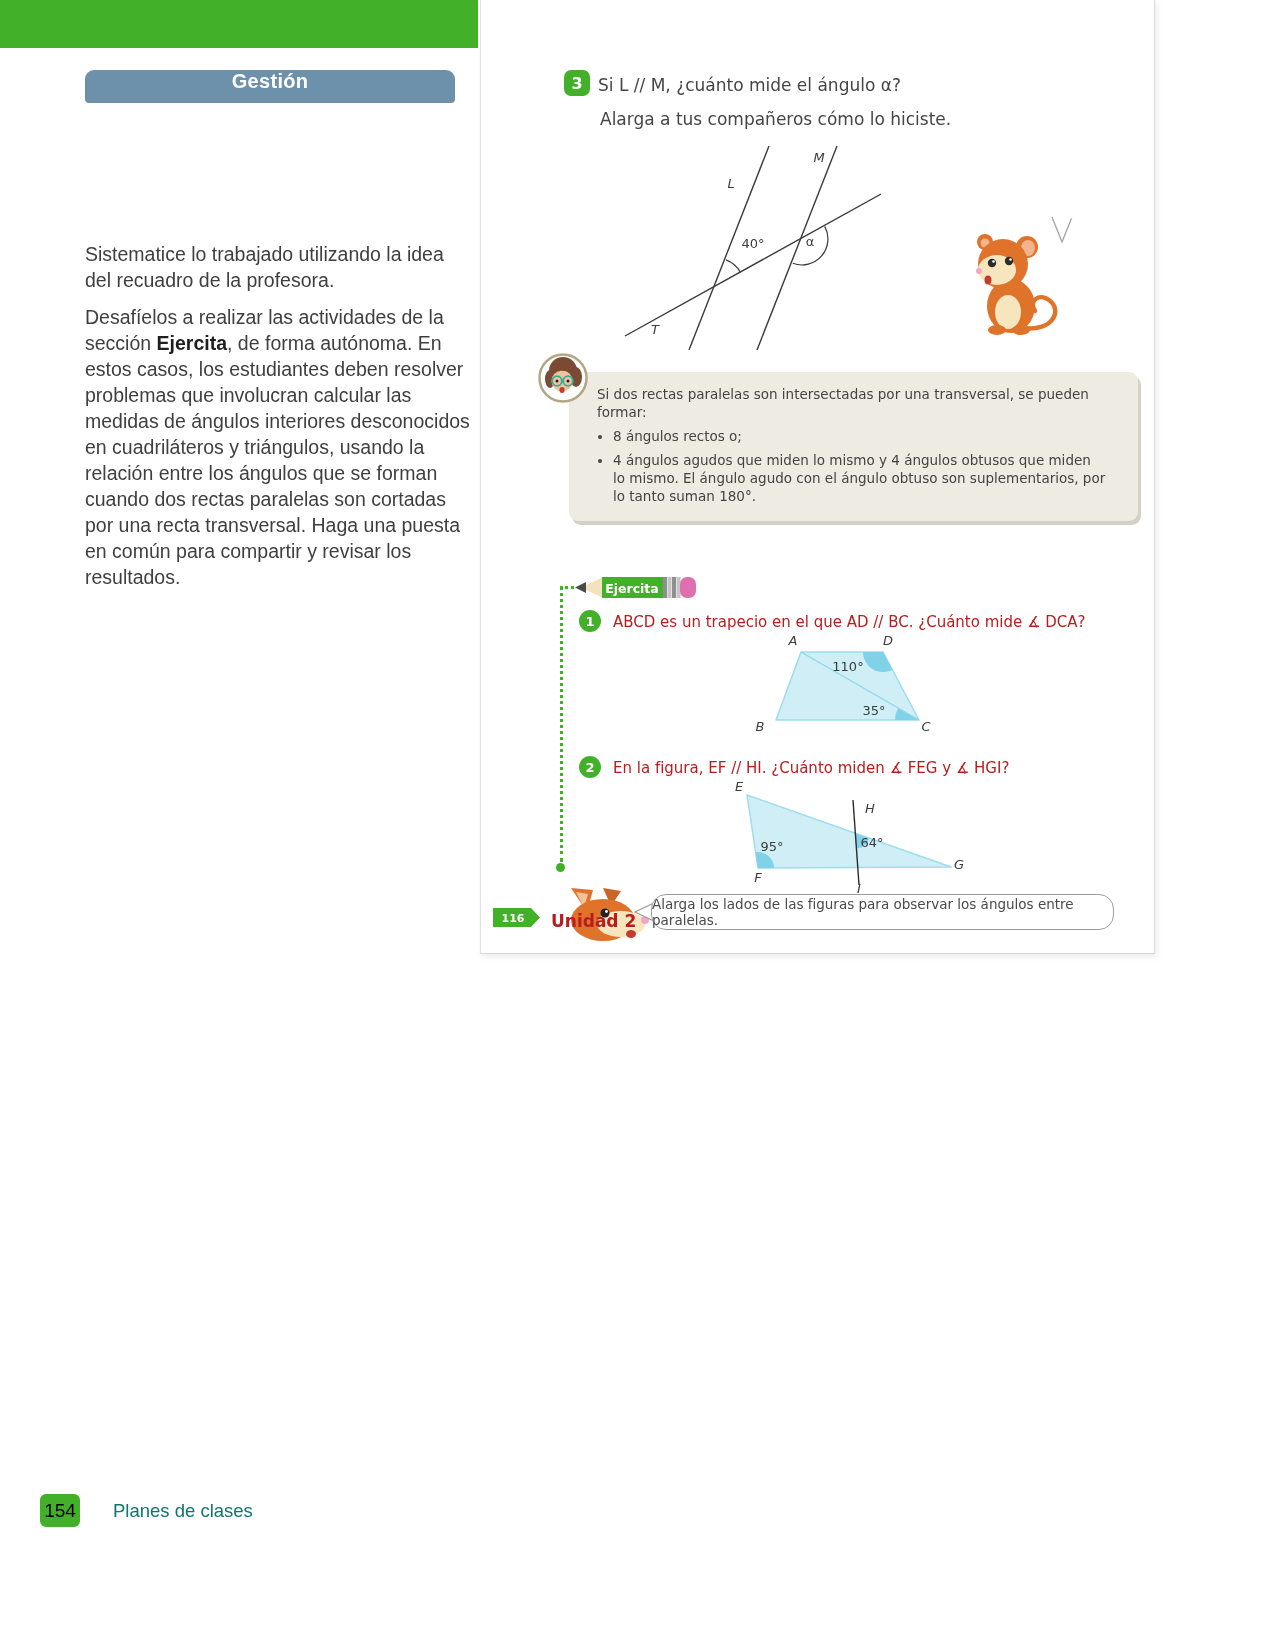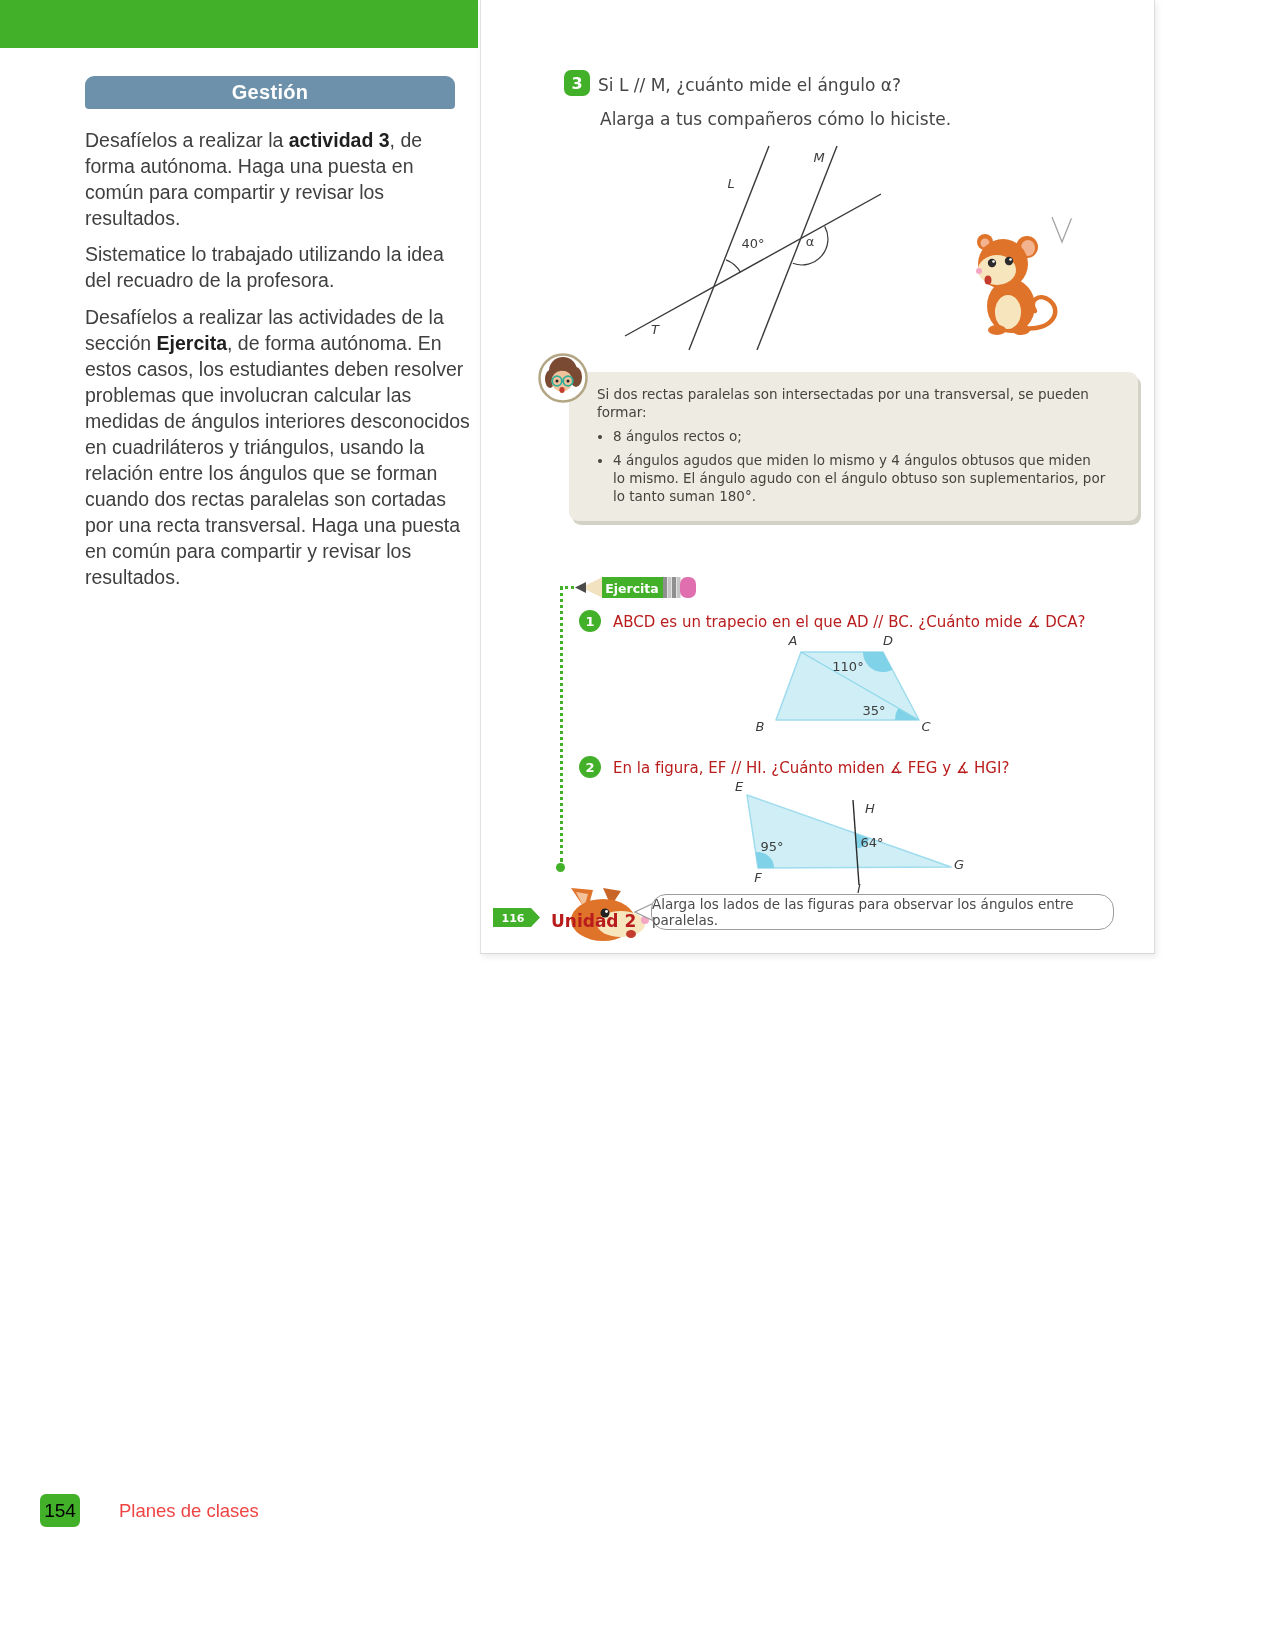--- a/index.html
+++ b/index.html
@@ -2,22 +2,22 @@
 <html lang="es"><head>
 <meta charset="utf-8">
 <style>
   html,body{margin:0;padding:0;background:#fff;}
   .sheet{position:relative;width:1275px;height:1650px;background:#fff;overflow:hidden;
          font-family:"Liberation Sans",sans-serif;color:#3d3d3d;}
   .abs{position:absolute;}
 
   
   .topbar{left:0;top:0;width:478px;height:48px;background:#43b02a;}
-  .gestion-header{left:85px;top:76px;width:370px;height:33px;background:#6d91ab;
-      border-radius:9px 9px 4px 4px;display:flex;align-items:center;justify-content:center;
+  .gestion-header{left:85px;top:70px;width:370px;height:33px;background:#6d91ab;
+      border-radius:9px 9px 4px 4px;display:flex;align-items:flex-start;justify-content:center;
       color:#fff;font-weight:bold;font-size:20px;letter-spacing:.3px;}
   .side-par{left:85px;width:385px;font-size:19.5px;line-height:26px;color:#3f3f3f;}
   .side-par b{color:#1f1f1f;}
 
   
   .book{left:480px;top:0;width:673px;height:953px;background:#fff;
         border-left:1px solid #e2e2e2;border-right:1px solid #dcdcdc;border-bottom:1px solid #d8d8d8;
         box-shadow:2px 3px 6px rgba(0,0,0,.08);font-family:"DejaVu Sans",sans-serif;color:#454545;}
   .badge-sq{width:26px;height:26px;border-radius:7px;background:#43b02a;color:#fff;
         font-weight:bold;font-size:16px;display:flex;align-items:center;justify-content:center;}
@@ -34,38 +34,37 @@
   .dotline{border-left:3px dotted #43b02a;width:0;}
   .dotline-h{border-top:3px dotted #43b02a;height:0;}
   .dot-end{width:9px;height:9px;border-radius:50%;background:#43b02a;}
   .fox-bubble{background:#fff;border:1.3px solid #9c9c9c;border-radius:15px;display:flex;
         align-items:center;font-size:13.5px;color:#4a4a4a;box-sizing:border-box;}
   .unit-label{font-size:17px;font-weight:bold;color:#b91c1c;}
 
   
   .page-num-box{left:40px;top:1494px;width:40px;height:33px;background:#43b02a;border-radius:6px;
         display:flex;align-items:center;justify-content:center;color:#000000;font-size:19px;}
-  .footer-label{left:113px;top:1500px;font-size:18.5px;color:#ef4444;margin-left:6px;}
+  .footer-label{left:113px;top:1500px;font-size:18.5px;color:#0f766e;}
 
   svg text{font-family:"DejaVu Sans",sans-serif;}
   .fig-letter{font-style:italic;font-size:13px;fill:#3c3c3c;}
   .fig-angle{font-size:13px;fill:#3c3c3c;}
 </style>
 </head>
 <body>
 
 <div class="sheet">
 
   <div class="abs topbar"></div>
 
   <div class="abs gestion-header">
     <span>Gestión</span>
   </div>
 
-  <div class="abs side-par" style="top:127px"><span>Desafíelos a realizar la </span><b>actividad 3</b><span>, de forma autónoma. Haga una puesta en común para compartir y revisar los resultados.</span></div>
 
   <div class="abs side-par" style="top:241px"><span>Sistematice lo trabajado utilizando la idea del recuadro de la profesora.</span></div>
 
   <div class="abs side-par" style="top:304px"><span>Desafíelos a realizar las actividades de la sección </span><b>Ejercita</b><span>, de forma autónoma. En estos casos, los estudiantes deben resolver problemas que involucran calcular las medidas de ángulos interiores desconocidos en cuadriláteros y triángulos, usando la relación entre los ángulos que se forman cuando dos rectas paralelas son cortadas por una recta transversal. Haga una puesta en común para compartir y revisar los resultados.</span></div>
 
   <div class="abs book">
 
     <div class="abs badge-sq" style="left:83px;top:70px">
       <span>3</span>
     </div>

